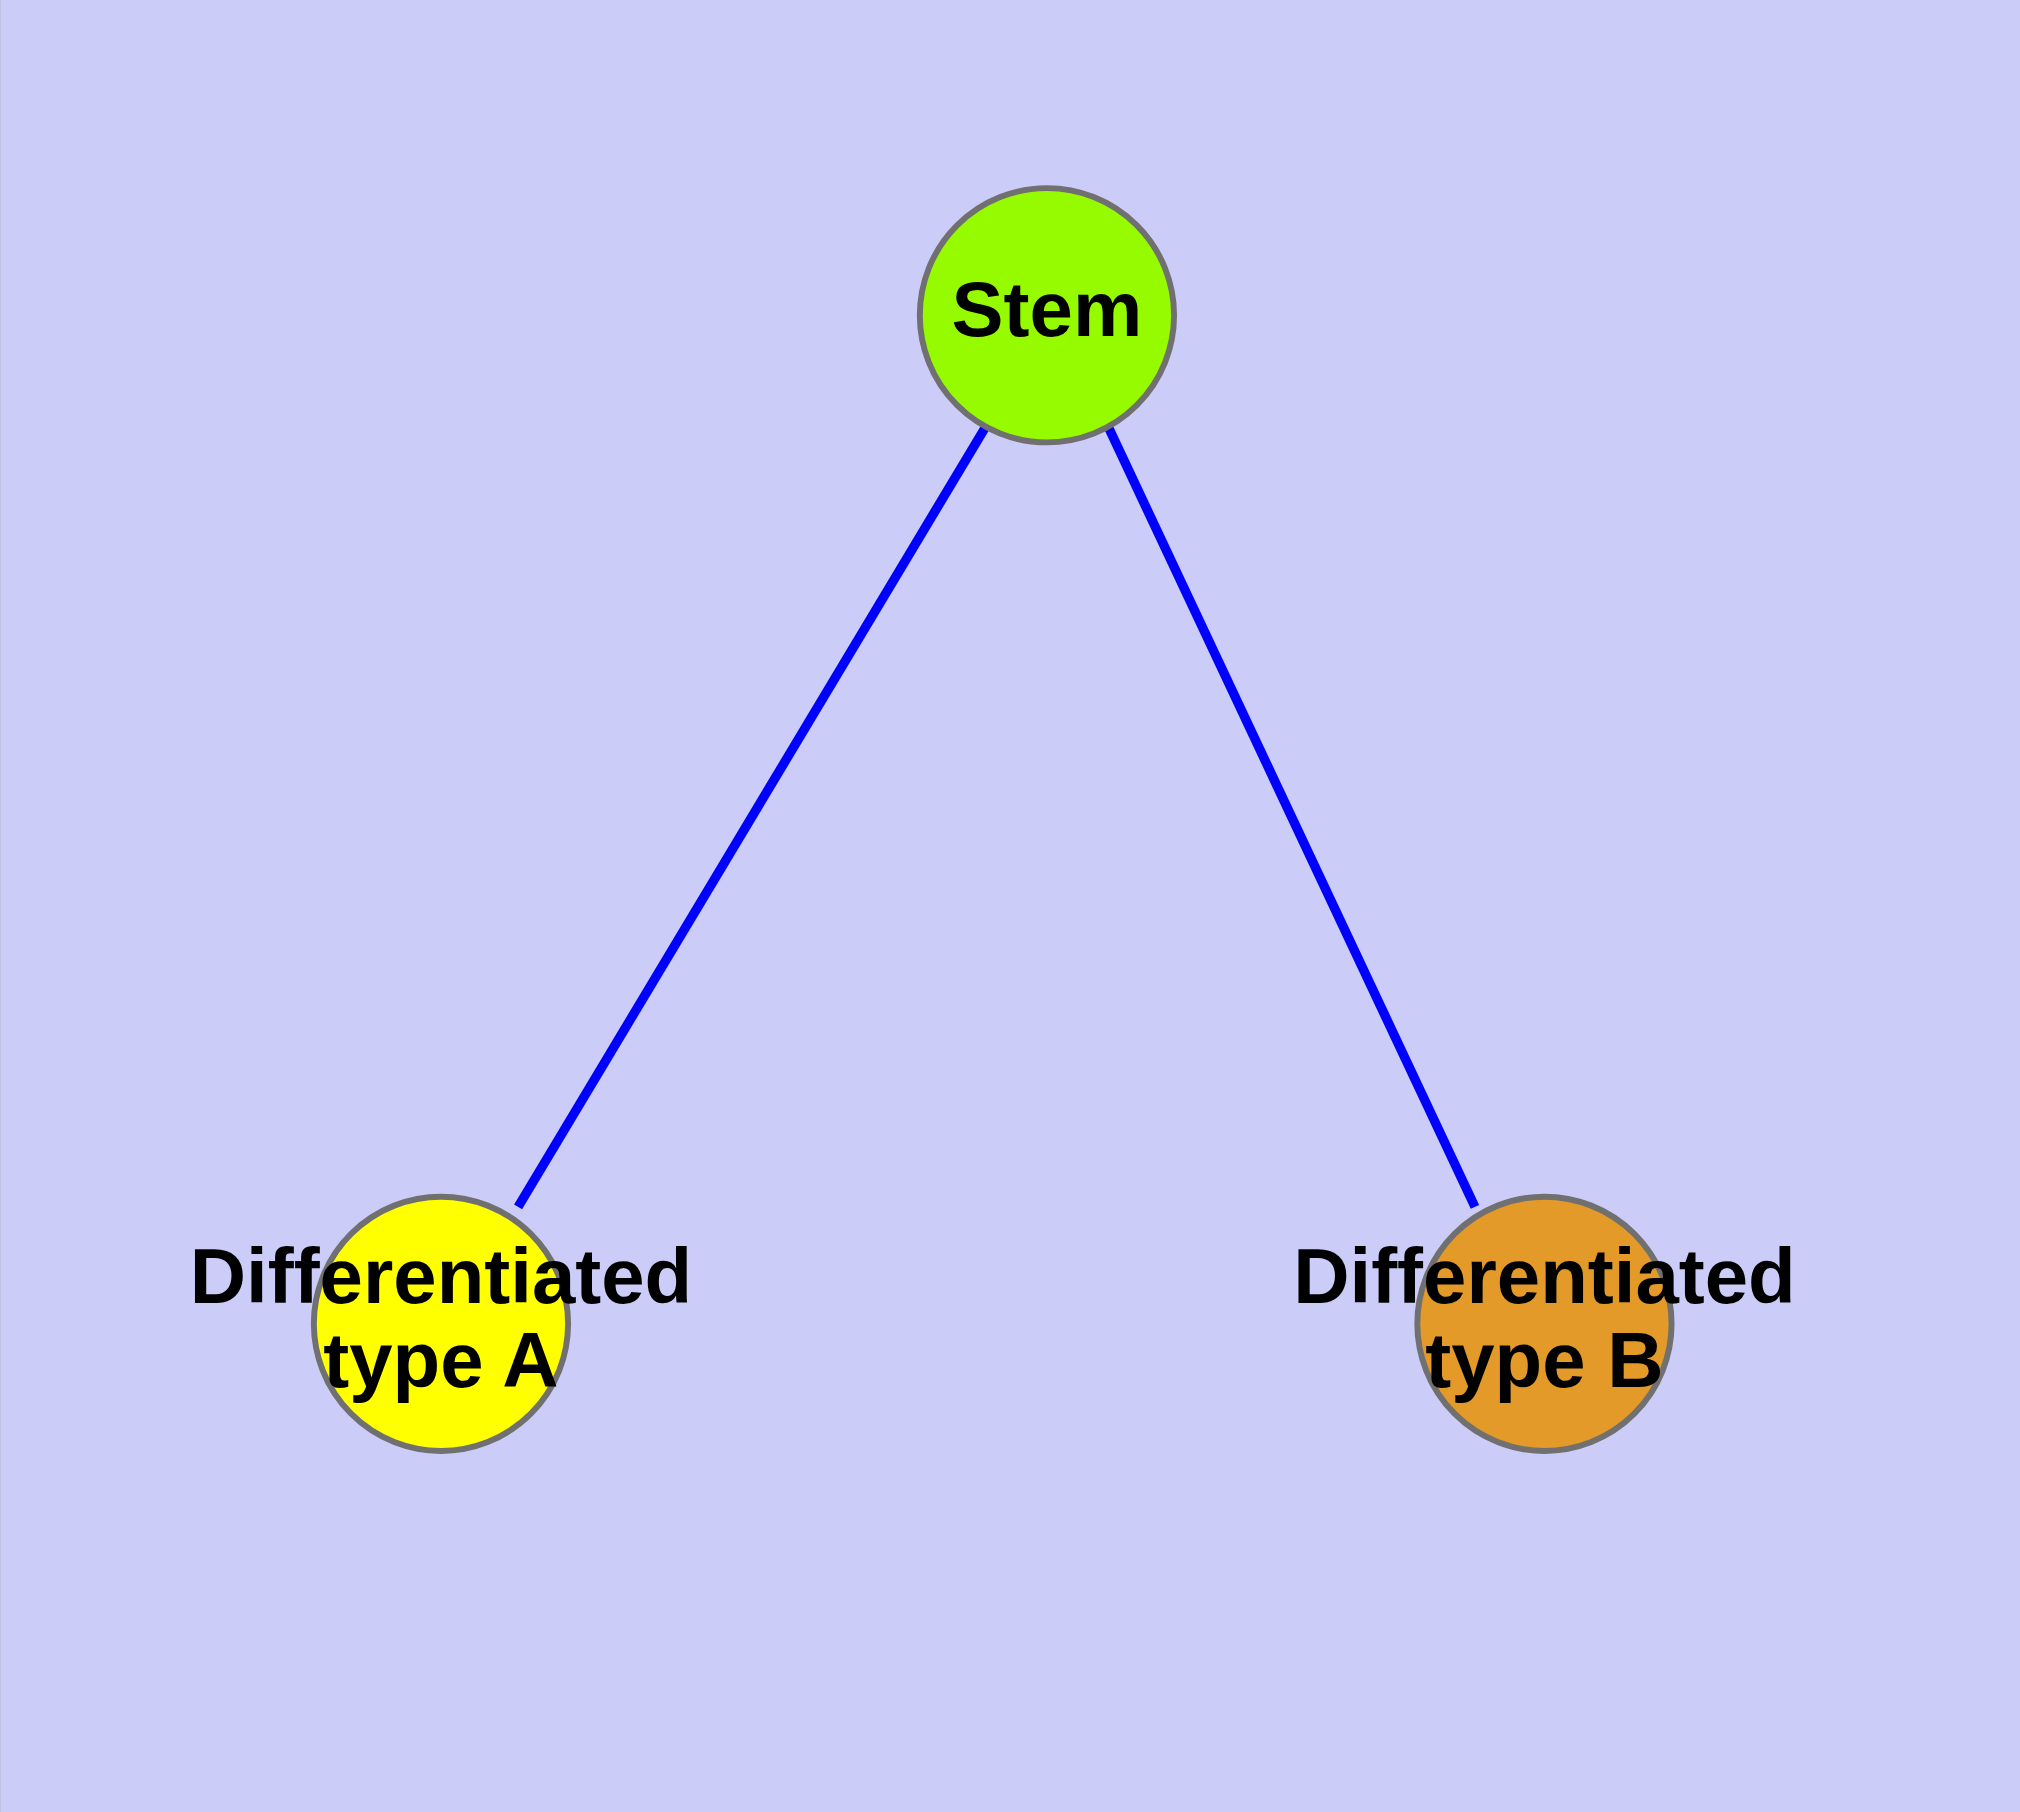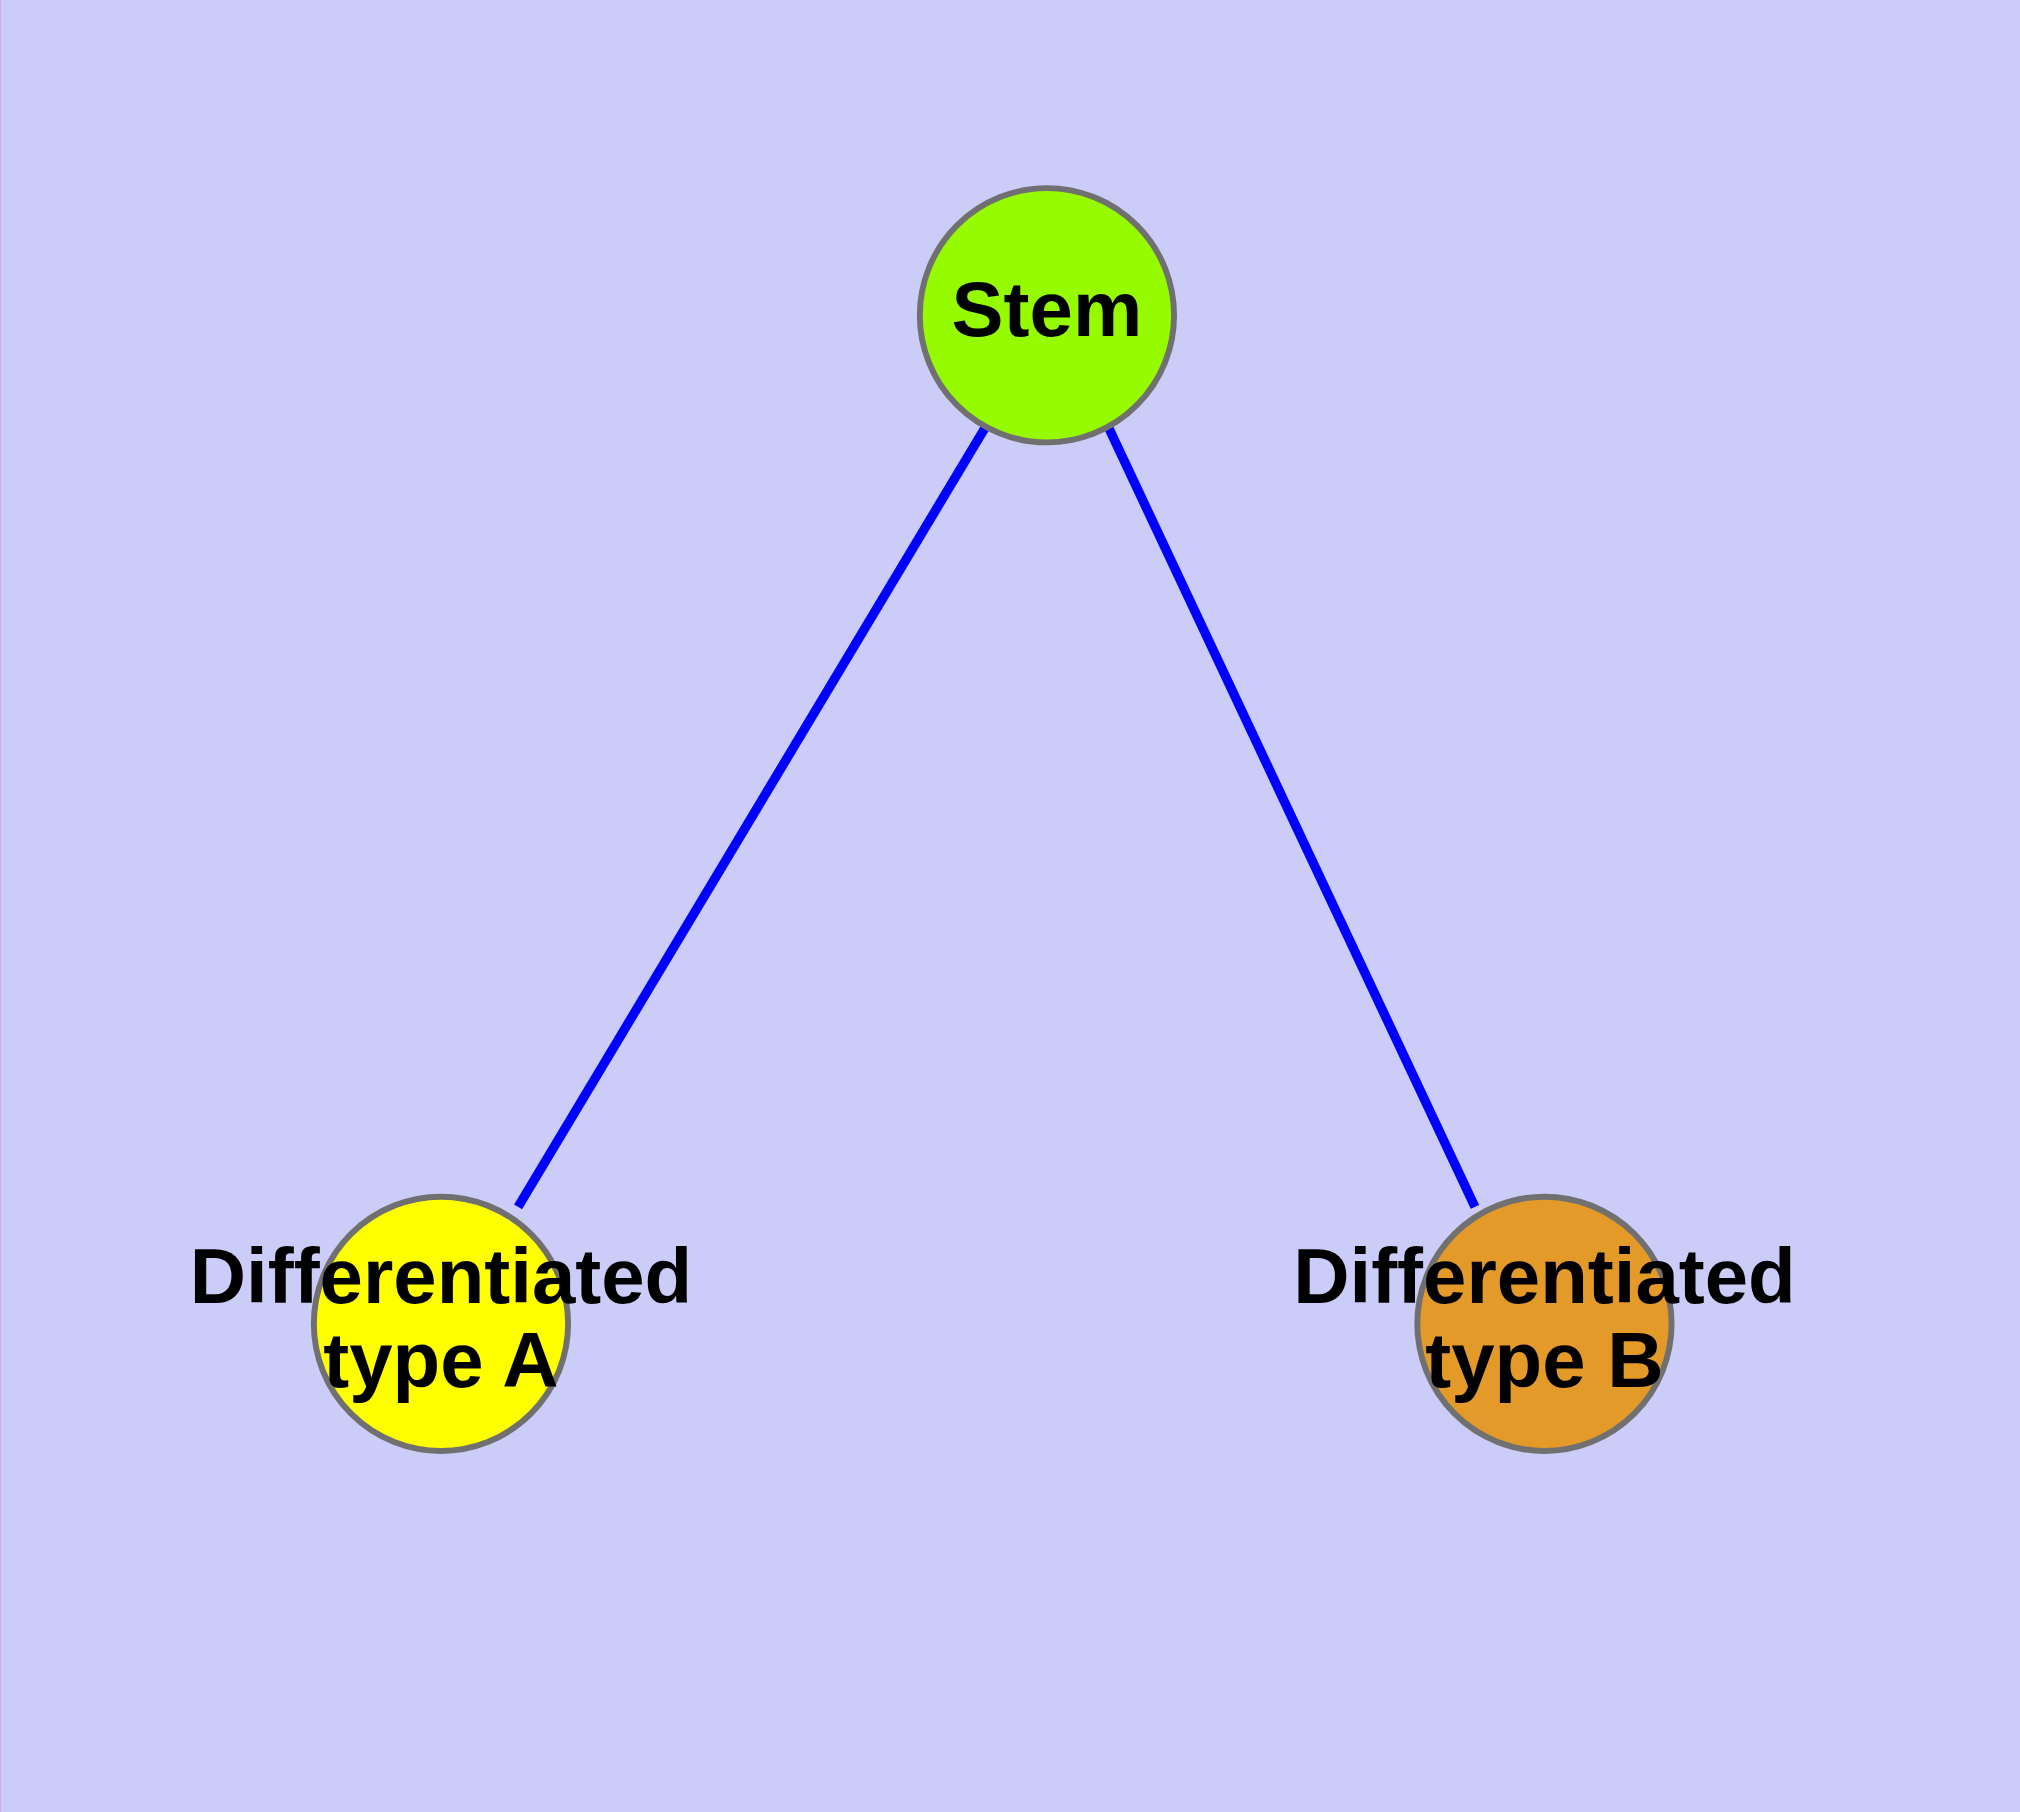--- a/index.html
+++ b/index.html
@@ -26,21 +26,21 @@
     font-family: "Liberation Sans", sans-serif;
     font-weight: bold;
     fill: #000000;
     text-anchor: middle;
     dominant-baseline: middle;
   }
 </style>
 </head>
 <body>
 
-<div id="canvas" style="background: #ec4899; width: 2021px; height: 1812px;">
+<div id="canvas" style="background: #a3a3a3; width: 2021px; height: 1812px;">
   <svg id="graph-svg" viewBox="0 0 2384 2138" xmlns="http://www.w3.org/2000/svg">
 
     <rect id="bg-rect" x="0" y="0" width="2384" height="2138" fill="#ccccf9"></rect>
 
     <g id="edges-layer">
         <line x1="1163" y1="503" x2="611" y2="1424" stroke="#0000ff" stroke-width="11" stroke-linecap="butt"></line>
         <line x1="1307" y1="503" x2="1740" y2="1424" stroke="#0000ff" stroke-width="11" stroke-linecap="butt"></line>
       </g>
     <g id="nodes-layer">
         <circle cx="1235" cy="372" r="150" fill="#97fb00" stroke="#707070" stroke-width="7"></circle>

